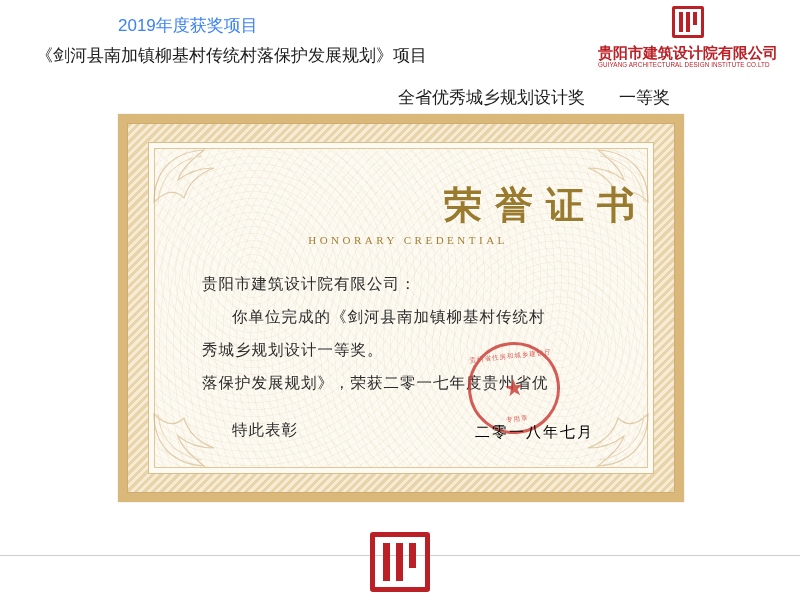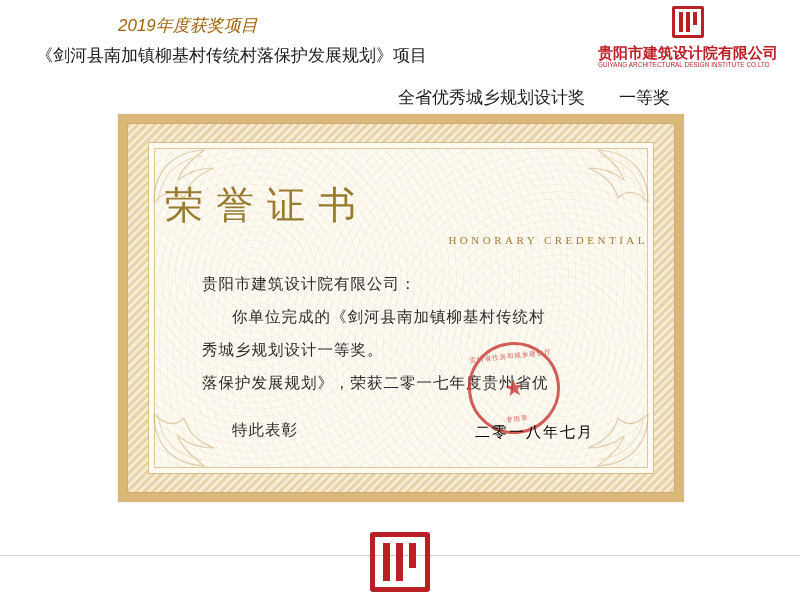--- a/index.html
+++ b/index.html
@@ -67,23 +67,22 @@
     white-space: nowrap;
     transform: scaleX(0.97);
     transform-origin: left center;
   }
 
   .title-line-1 {
     position: absolute;
     left: 118px;
     top: 14px;
     font-size: 17px;
-    color: #a16207;
-    white-space: nowrap;
-    font-style: italic;
+    color: #3b82f6;
+    white-space: nowrap;
   }
   .title-line-2 {
     position: absolute;
     left: 36px;
     top: 44px;
     font-size: 17px;
     color: #1c1c1c;
     white-space: nowrap;
   }
   .award-line {
@@ -161,34 +160,34 @@
   .corner-br { right: 34px; bottom: 32px; transform: scale(-1,-1); }
 
   .cert-content {
     position: absolute;
     left: 36px; top: 34px; right: 36px; bottom: 34px;
   }
   .cert-title {
     position: absolute;
     left: 0; right: 0;
     top: 32px;
-    text-align: left;
+    text-align: right;
     font-family: "DejaVu Serif", serif;
     font-size: 38px;
-    font-weight: normal;
+    font-weight: bold;
     letter-spacing: 13px;
     color: #9a7b2e;
     text-shadow: 0 1px 0 rgba(255,255,255,0.8);
-    padding-left: 11px;
+    padding-left: 18px;
   }
   .cert-subtitle {
     position: absolute;
     left: 0; right: 0;
     top: 86px;
-    text-align: right;
+    text-align: center;
     font-family: "Liberation Serif", serif;
     font-size: 11px;
     letter-spacing: 3.5px;
     color: #a07f33;
     padding-left: 14px;
   }
   .cert-body {
     position: absolute;
     left: 48px;
     right: 44px;

